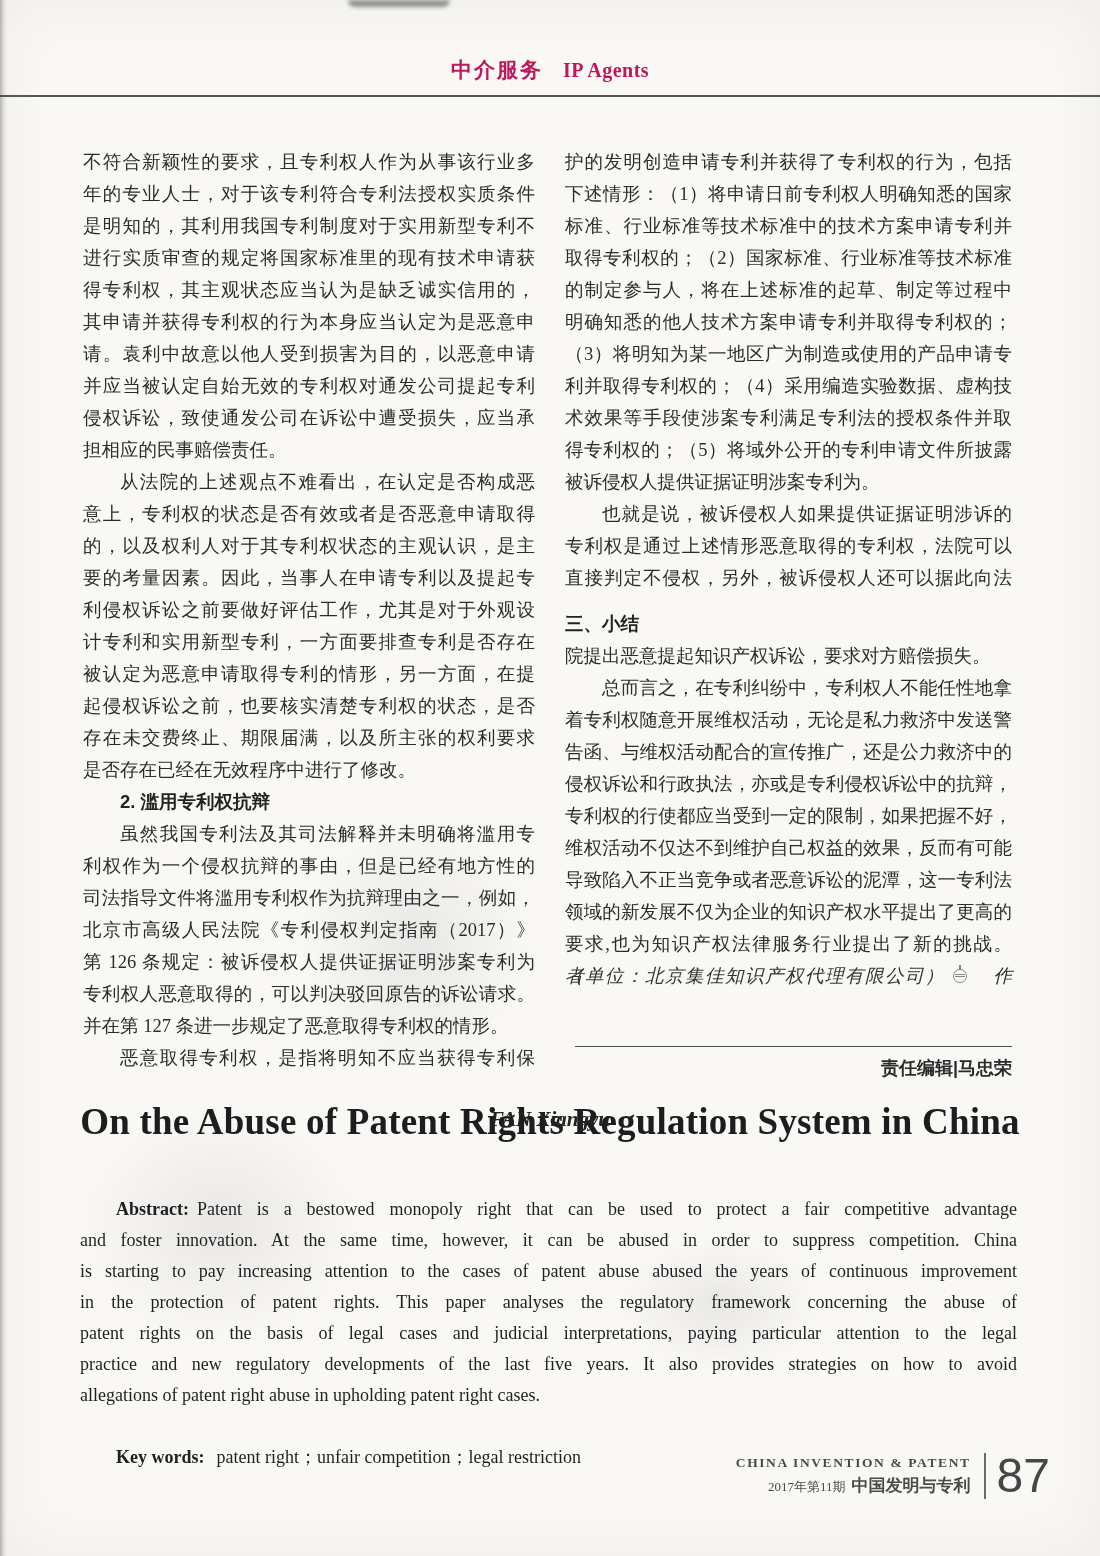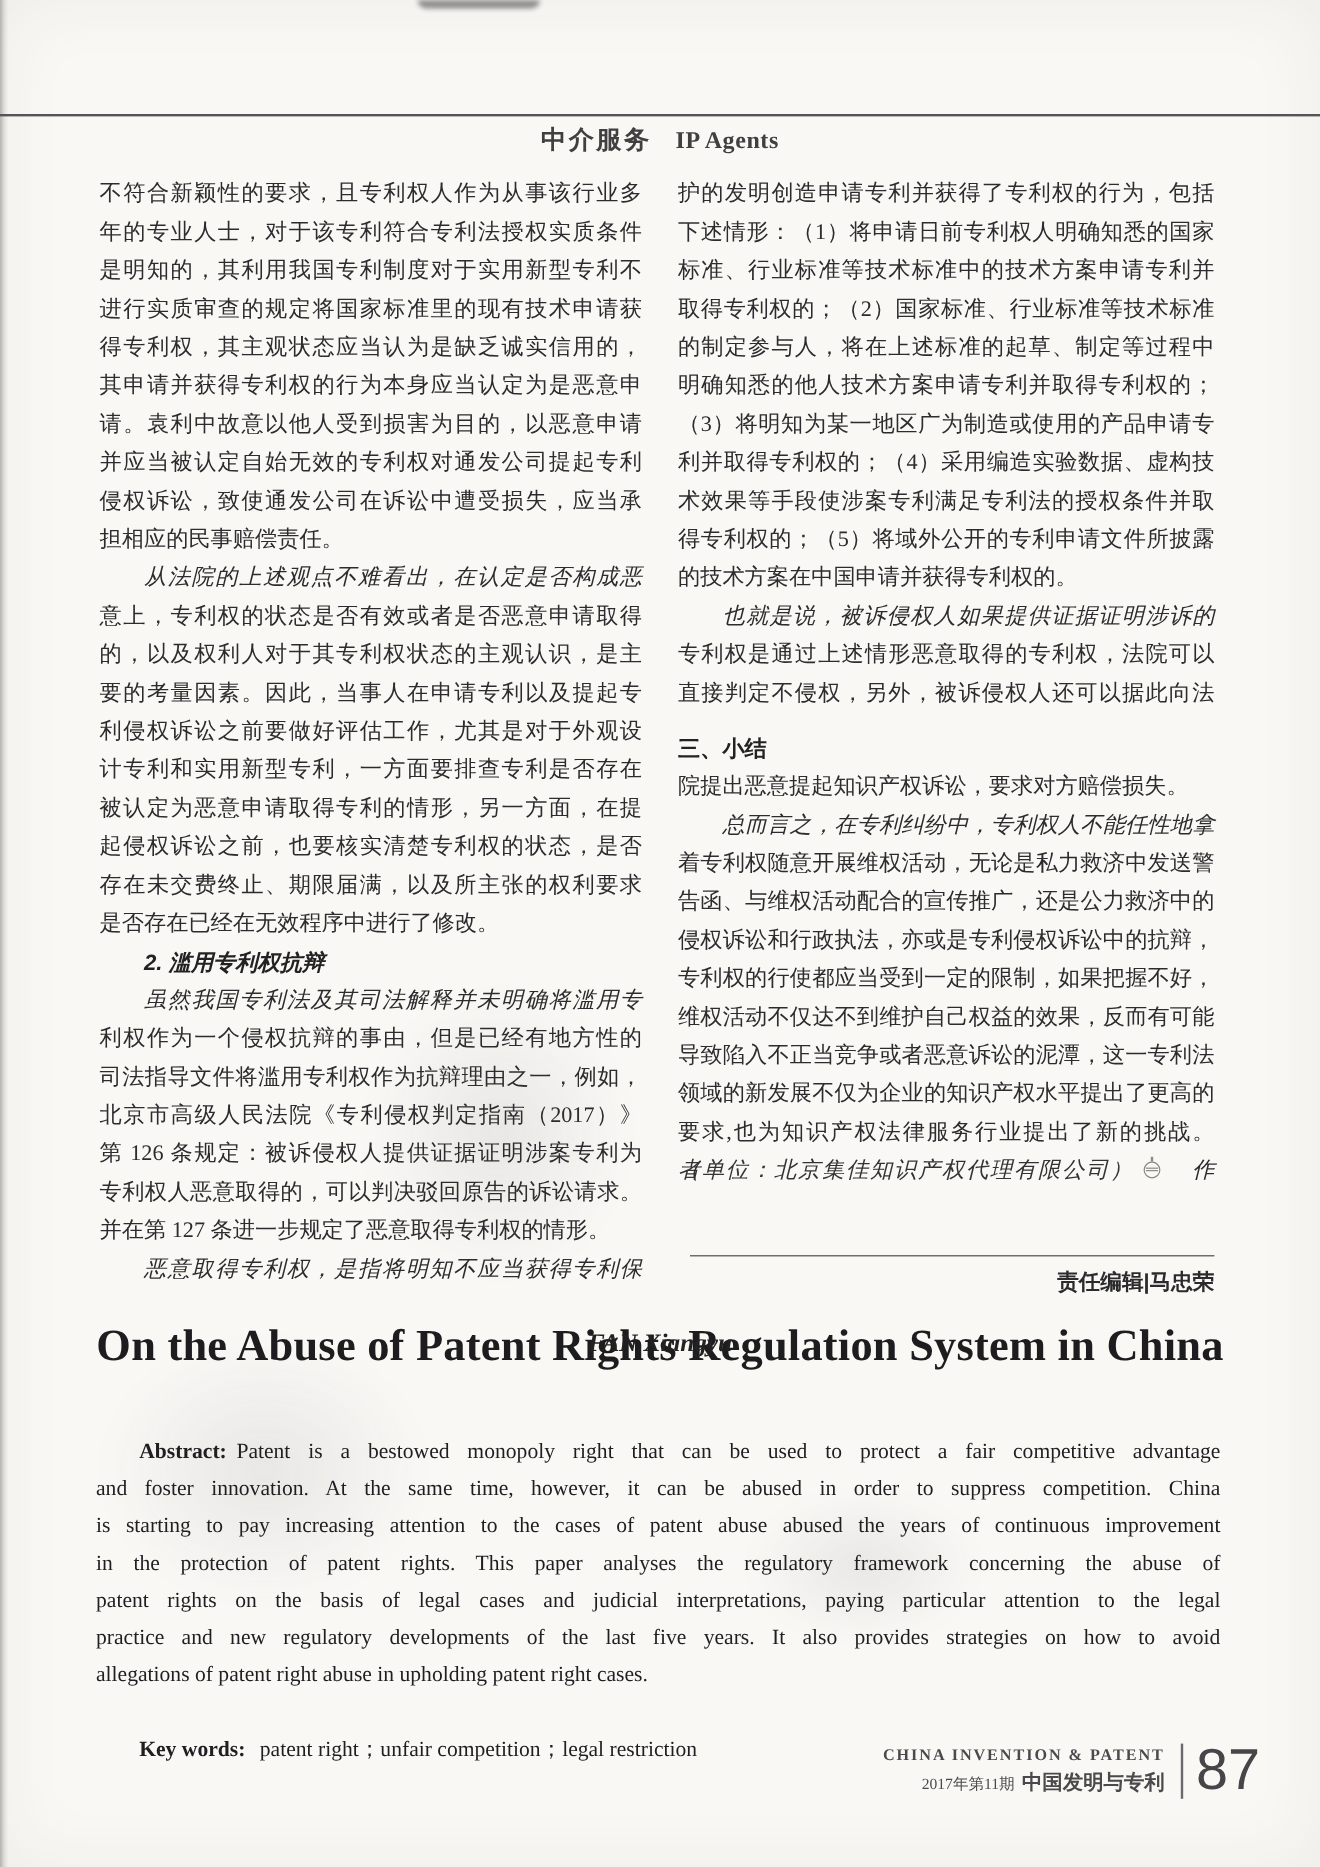--- a/index.html
+++ b/index.html
@@ -11,31 +11,31 @@
         background:linear-gradient(to right,rgba(80,78,72,.38),rgba(80,78,72,.10) 55%,transparent);pointer-events:none;}
   .smudge{position:absolute;left:348px;top:0;width:102px;height:7px;background:#3a3a38;opacity:.55;
         filter:blur(2px);border-radius:0 0 10px 10px;}
   .ghost{position:absolute;background:radial-gradient(ellipse at center,rgba(90,90,96,.10),transparent 70%);
         filter:blur(6px);pointer-events:none;}
   .g1{left:300px;top:820px;width:230px;height:250px;}
   .g2{left:80px;top:1110px;width:280px;height:230px;}
   .g3{left:620px;top:1240px;width:200px;height:130px;}
 
   
-  .header{position:absolute;top:56px;left:0;right:0;text-align:center;color:#404040;margin-top:46px;}
+  .header{position:absolute;top:56px;left:0;right:0;text-align:center;color:#be185d;}
   .h-cn{font-family:"Liberation Sans","DejaVu Sans",sans-serif;font-weight:700;font-size:21px;letter-spacing:2px;}
   .h-en{font-weight:700;font-size:20px;margin-left:20px;letter-spacing:.5px;}
   .top-rule{position:absolute;top:95px;left:0;width:100%;height:2px;background:#55555六;background:#555557;}
 
   
   .col{position:absolute;top:146px;color:#2c2c2e;}
   .col-left{left:83px;width:452px;}
   .col-right{left:565px;width:447px;}
   .col .line{font-size:18.5px;line-height:32px;height:32px;text-align:justify;text-align-last:justify;overflow:visible;}
-  .col .line.indent{text-indent:37px;font-style:italic;}
+  .col .line.indent{text-indent:37px;}
   .col .line.end{text-align-last:left;}
   .col .line.h-cjk{font-family:"Liberation Sans","DejaVu Sans",sans-serif;font-weight:700;color:#222;text-align-last:left;}
   .col .line.h-top{margin-top:14px;}
   .col .line.italic{font-style:italic;letter-spacing:1.5px;color:#333;}
   .tail{font-style:italic;}
   .endmark{display:inline-block;width:12px;height:12px;border:1.5px solid #8a8a88;border-radius:50%;
         margin-left:8px;position:relative;top:1px;}
   .endmark::before{content:"";position:absolute;left:1px;right:1px;top:4px;border-top:3px double #8a8a88;}
   .endmark::after{content:"";position:absolute;left:5px;top:-5px;width:1.5px;height:4px;background:#8a8a88;}
 
@@ -120,21 +120,21 @@
       <div class="line">护的发明创造申请专利并获得了专利权的行为，包括</div>
       <div class="line">下述情形：（1）将申请日前专利权人明确知悉的国家</div>
       <div class="line">标准、行业标准等技术标准中的技术方案申请专利并</div>
       <div class="line">取得专利权的；（2）国家标准、行业标准等技术标准</div>
       <div class="line">的制定参与人，将在上述标准的起草、制定等过程中</div>
       <div class="line">明确知悉的他人技术方案申请专利并取得专利权的；</div>
       <div class="line">（3）将明知为某一地区广为制造或使用的产品申请专</div>
       <div class="line">利并取得专利权的；（4）采用编造实验数据、虚构技</div>
       <div class="line">术效果等手段使涉案专利满足专利法的授权条件并取</div>
       <div class="line">得专利权的；（5）将域外公开的专利申请文件所披露</div>
-      <div class="line end">的技术方案在中国申请并获得专利权的。</div>
+      <div class="line end">被诉侵权人提供证据证明涉案专利为。</div>
       <div class="line indent">也就是说，被诉侵权人如果提供证据证明涉诉的</div>
       <div class="line">专利权是通过上述情形恶意取得的专利权，法院可以</div>
       <div class="line">直接判定不侵权，另外，被诉侵权人还可以据此向法</div>
       <div class="line h-cjk h-top end">三、小结</div>
       <div class="line end">院提出恶意提起知识产权诉讼，要求对方赔偿损失。</div>
       <div class="line indent">总而言之，在专利纠纷中，专利权人不能任性地拿</div>
       <div class="line">着专利权随意开展维权活动，无论是私力救济中发送警</div>
       <div class="line">告函、与维权活动配合的宣传推广，还是公力救济中的</div>
       <div class="line">侵权诉讼和行政执法，亦或是专利侵权诉讼中的抗辩，</div>
       <div class="line">专利权的行使都应当受到一定的限制，如果把握不好，</div>

